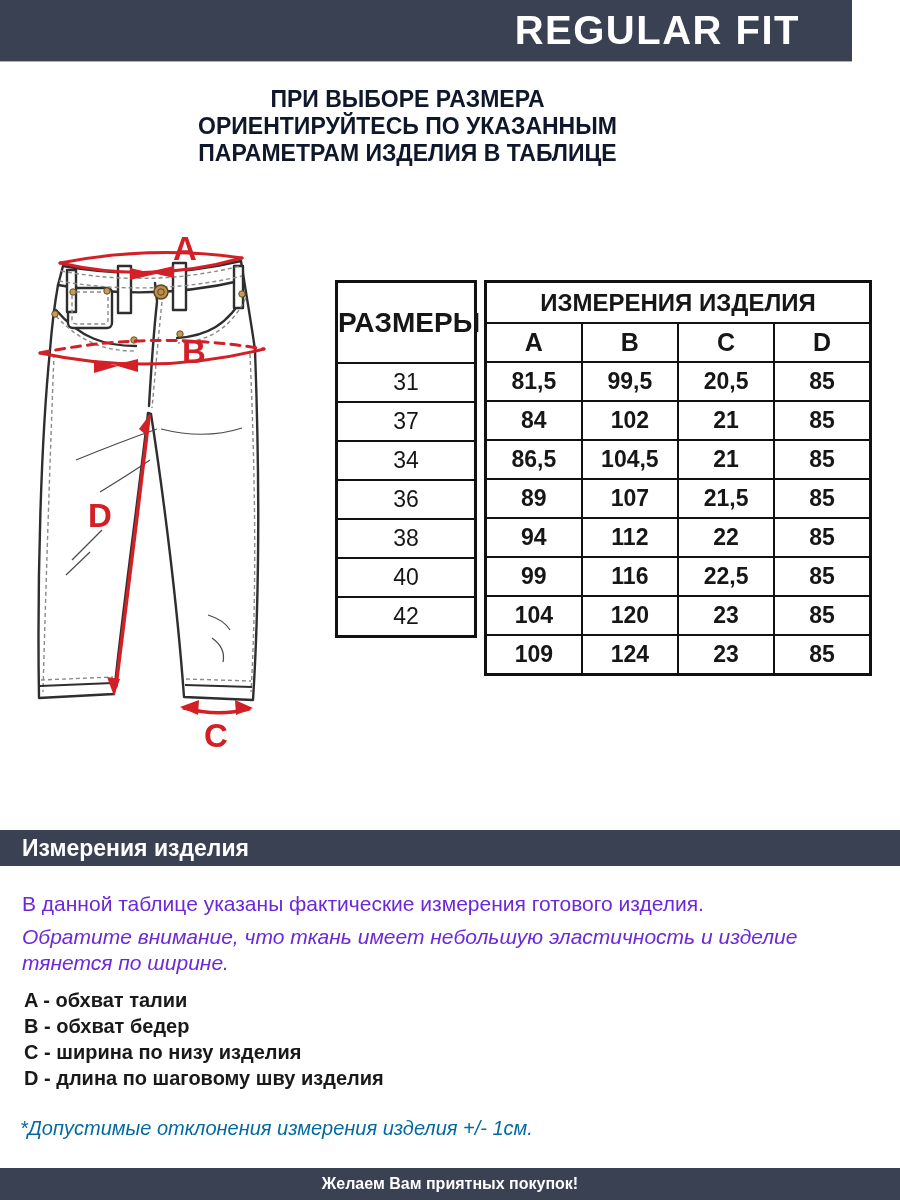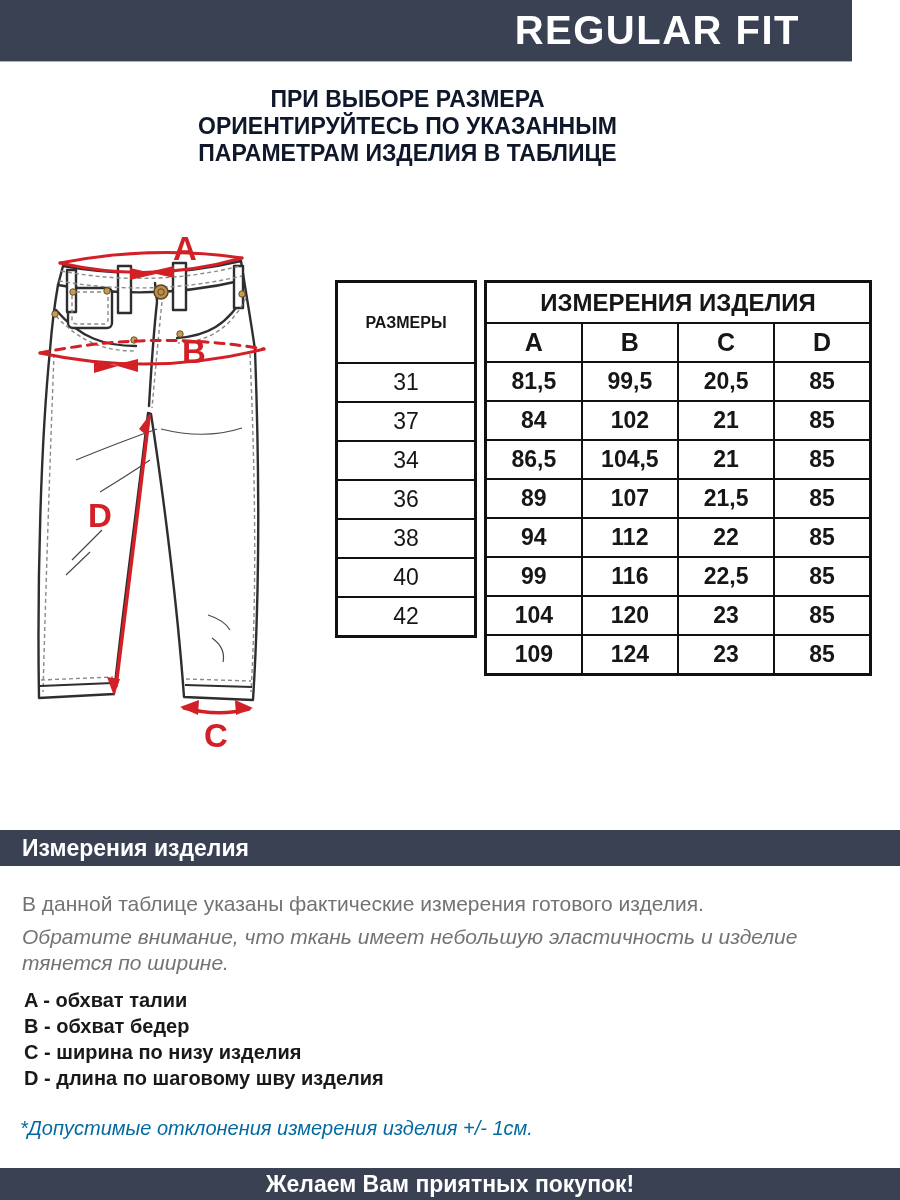--- a/index.html
+++ b/index.html
@@ -24,39 +24,39 @@
   .diagram{position:absolute;left:10px;top:230px;}
   .dlabel{font-family:"Liberation Sans",sans-serif;font-size:33px;font-weight:bold;fill:var(--red);}
   .red-stroke{stroke:var(--red);}
   
   table{border-collapse:collapse;table-layout:fixed;}
   .sizes-table{position:absolute;left:335px;top:280px;width:142px;border:3px solid #111;}
   .meas-table{position:absolute;left:484px;top:280px;width:388px;border:3px solid #111;}
   .sizes-table th,.sizes-table td,.meas-table th,.meas-table td{
     border:2px solid #111;text-align:center;vertical-align:middle;padding:0;color:#161616;
   }
-  .sizes-header{height:79px;font-size:16px;font-weight:bold;}
+  .sizes-header{height:79px;font-size:28px;font-weight:bold;}
   .size-cell{height:37px;font-size:23px;font-weight:normal;}
   .meas-header{height:39px;font-size:24px;font-weight:bold;}
   .col-letter{height:37px;font-size:25px;font-weight:bold;color:var(--red);}
   .val-cell{height:37px;font-size:23px;font-weight:bold;}
   
   .section-band{
     position:absolute;top:830px;left:0;width:900px;height:36px;background:var(--navy);
     color:#ffffff;font-size:23px;font-weight:bold;line-height:36px;
     padding-left:22px;box-sizing:border-box;
   }
-  .description{position:absolute;top:891px;left:22px;width:845px;font-size:21px;line-height:26px;color:#737373;}
+  .description{position:absolute;top:891px;left:22px;width:845px;font-size:21px;line-height:26px;color:#6d28d9;}
   .description .p1{margin:0 0 7px 0;}
   .description .p2{margin:0;font-style:italic;}
   .definitions{position:absolute;top:987px;left:24px;font-size:20px;font-weight:bold;line-height:26px;color:#191919;}
   .note{position:absolute;top:1117px;left:20px;font-size:20px;font-style:italic;color:#0369a1;}
   .footer-bar{
     position:absolute;top:1168px;left:0;width:900px;height:32px;background:var(--navy);
-    color:#ffffff;text-align:center;font-size:23px;font-weight:bold;line-height:32px;
+    color:#ffffff;text-align:center;font-size:16px;font-weight:bold;line-height:32px;
   }
 </style>
 </head>
 <body>
 
 <div class="page">
 
   <div class="header-bar">
     <span class="header-title">REGULAR FIT</span>
   </div>

